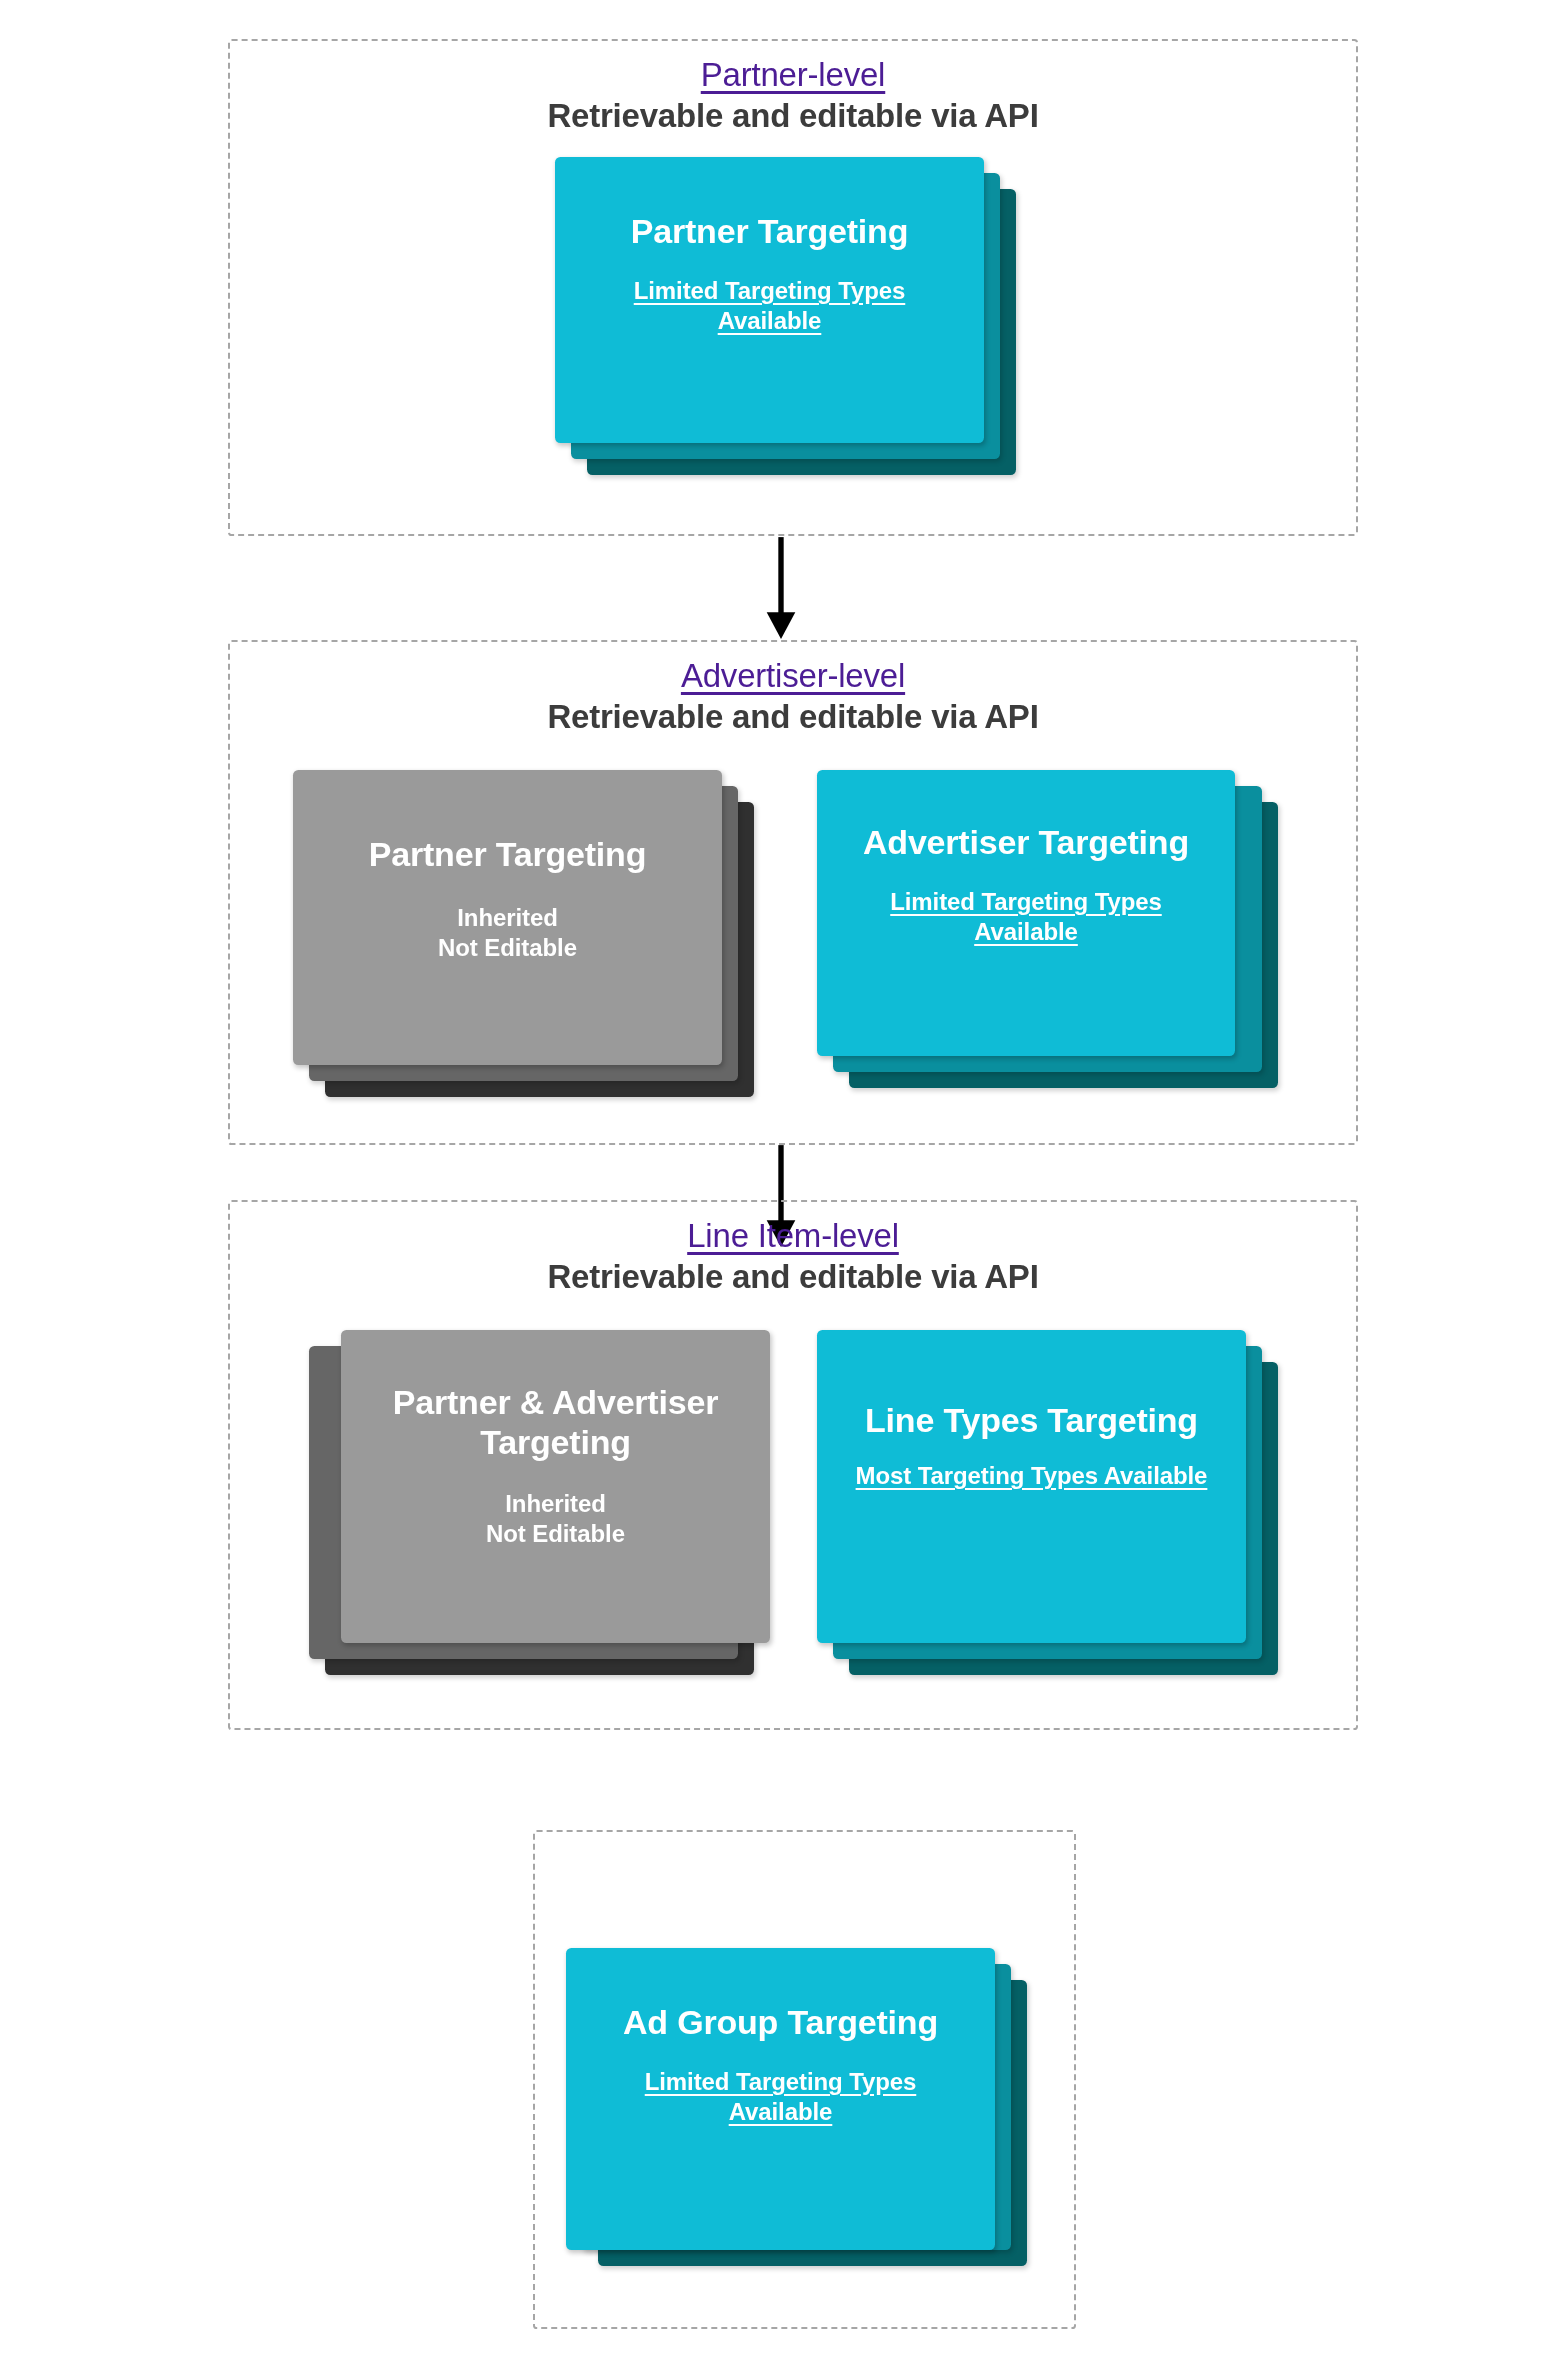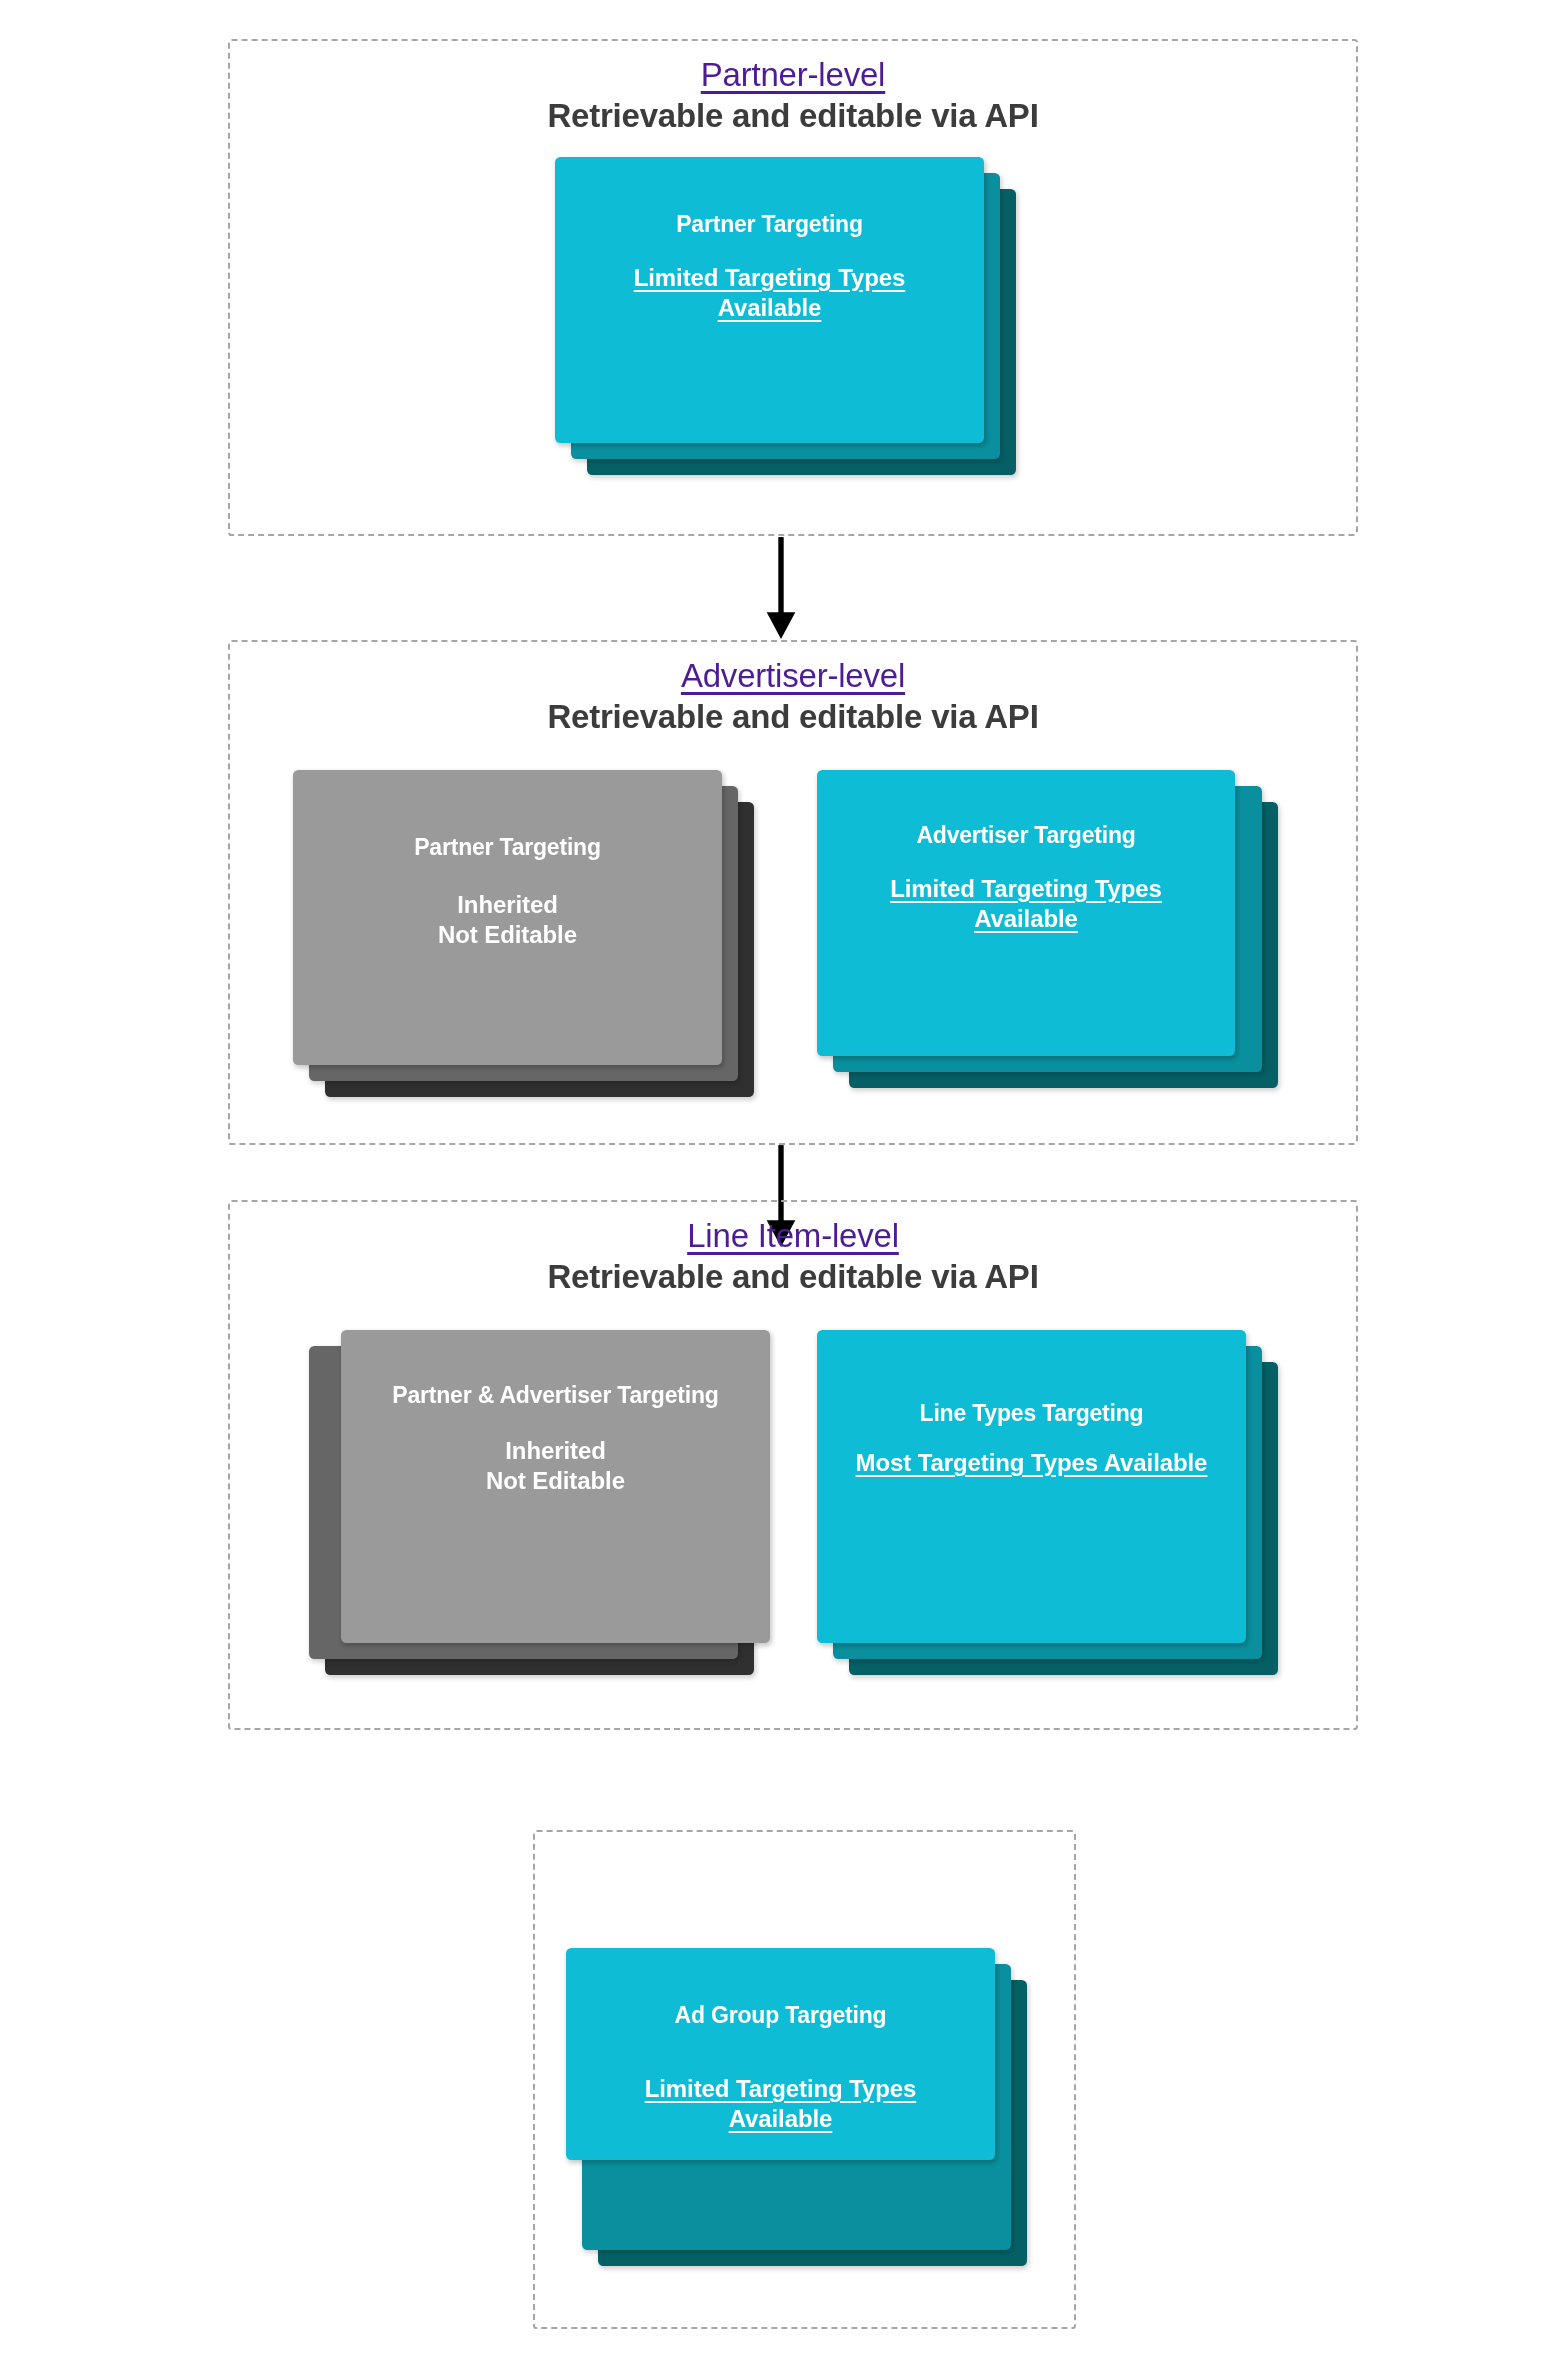--- a/index.html
+++ b/index.html
@@ -97,21 +97,21 @@
   .teal .layer-back  { background: #056065; }
 
   
   .grey .layer-front { background: #9a9a9a; }
   .grey .layer-mid   { background: #666666; }
   .grey .layer-back  { background: #303030; }
 
   .card-title {
     color: #ffffff;
     font-weight: 700;
-    font-size: 23px;
+    font-size: 34px;
     line-height: 1.18;
     text-align: center;
     width: 86%;
     letter-spacing: -0.2px;
   }
   .card-sub {
     color: #ffffff;
     font-weight: 700;
     font-size: 24px;
     line-height: 1.24;
@@ -210,21 +210,21 @@
         <div class="card-sub underline" style="margin-top:21px;">Most Targeting Types Available</div>
       </div>
     </div>
   </div>
 
   <div class="level-box" style="left:533px; top:1830px; width:543px; height:499px;">
 
     <div class="card-stack teal" style="left:31px; top:116px; width:478px; height:321px;">
       <div class="card-layer layer-back" style="width:429px; height:286px;"></div>
       <div class="card-layer layer-mid" style="width:429px; height:286px;"></div>
-      <div class="card-layer layer-front" style="width:429px; height:212px; padding-top:54px;gap:20px;">
+      <div class="card-layer layer-front" style="width:429px; height:302px; padding-top:54px;">
         <div class="card-title">Ad Group Targeting</div>
         <div class="card-sub underline" style="margin-top:25px;">Limited Targeting Types Available</div>
       </div>
     </div>
   </div>
 
 </div>
 
 
 </body></html>

